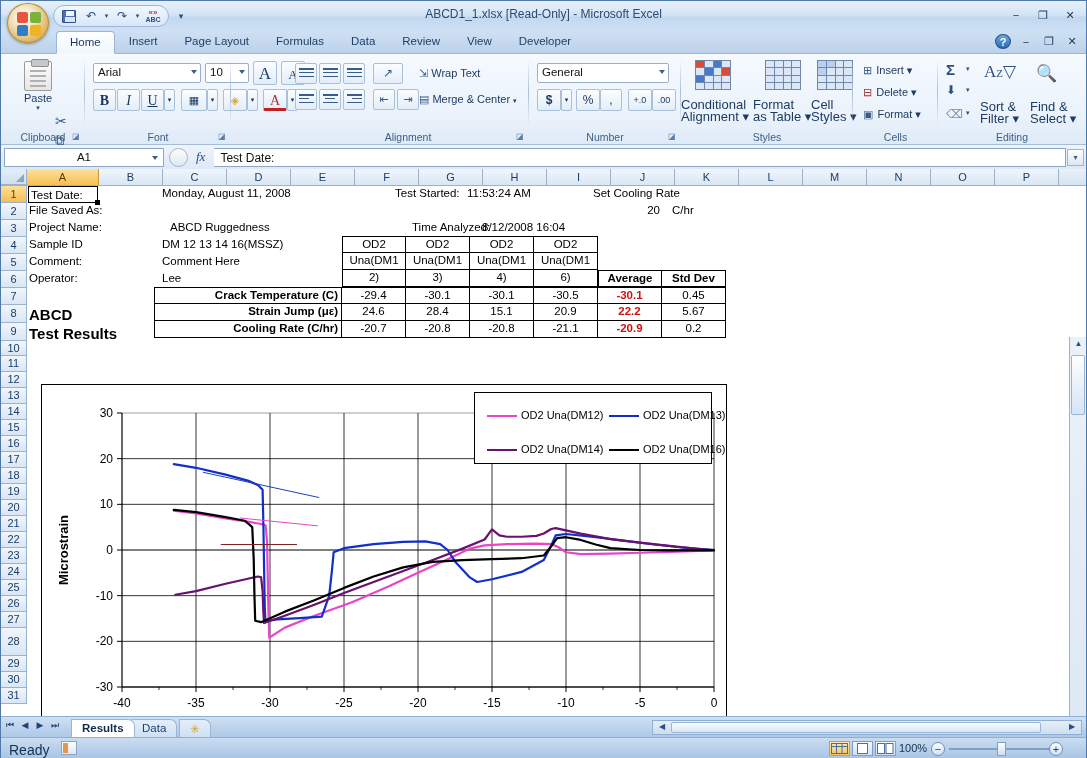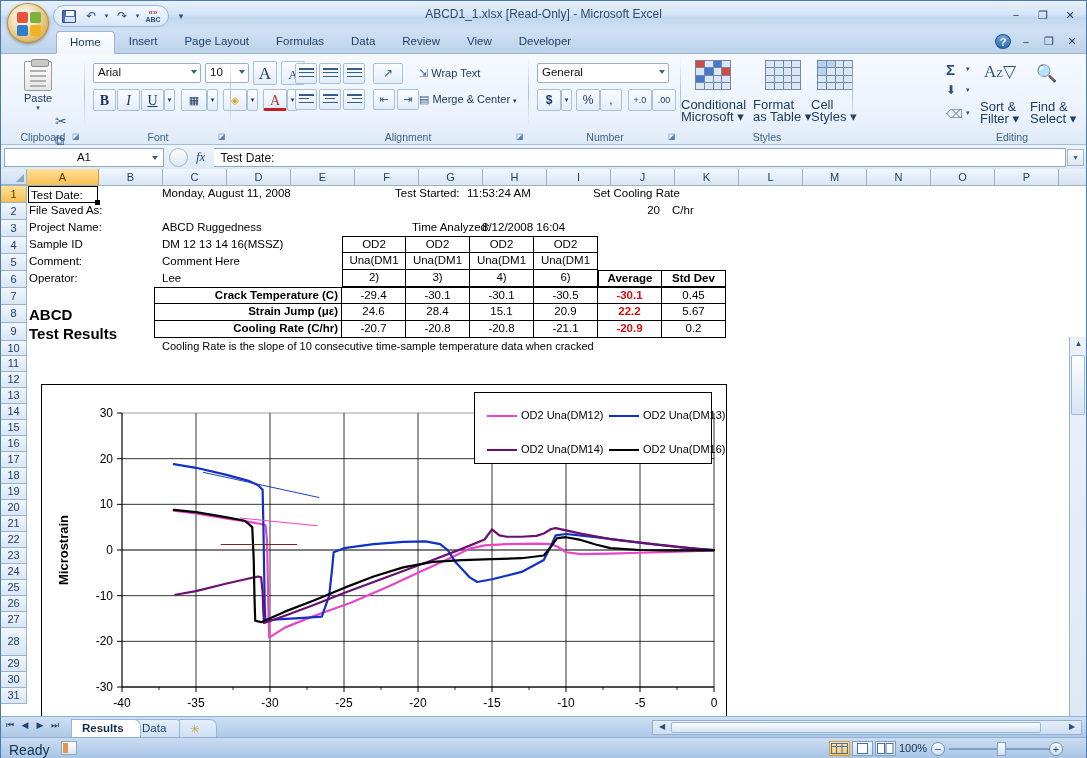--- a/index.html
+++ b/index.html
@@ -324,21 +324,21 @@
 
   
   .tabbar {
     position:absolute; left:0; top:715px; width:1085px; height:21px;
     background:linear-gradient(to bottom,#cfe0f3,#aec8e6);
     border-top:1px solid #8fb0d4;
   }
   .navb { position:absolute; left:3px; top:3px; display:flex; gap:3px; }
   .navb span { color:#1c4374; font-size:9px; width:12px; text-align:center; }
   .stab {
-    position:absolute; top:2px; height:18px; padding:2px 16px 0 10px;
+    position:absolute; top:2px; height:18px; padding:2px 10px 0 10px;
     font-size:11.5px; color:#1c3f6b;
     background:linear-gradient(to bottom,#e4eefb,#cfe0f3);
     border:1px solid #9ab6d6; border-bottom:none;
     border-radius:0 7px 0 0;
   }
   .stab.act {
     background:#fff; font-weight:bold; color:#0d2a4c; z-index:3;
   }
   .hscroll {
     position:absolute; right:4px; top:3px; width:430px; height:15px;
@@ -582,21 +582,21 @@
             <i></i>
             <i></i>
           <i></i>
             <i></i>
             <i></i>
             <i></i>
         </div>
       </div>
       <div class="bigcap" style="left:0;width:78px">
         <div>Conditional</div>
-        <div>Microsoft ▾</div>
+        <div>Alignment ▾</div>
       </div>
       <div class="bigicon" style="left:84px">
         <div class="tblgrid">
           <i></i>
             <i></i>
             <i></i>
             <i></i>
             <i></i>
             <i></i>
             <i></i>
@@ -636,20 +636,33 @@
         </div>
       </div>
       <div class="bigcap" style="left:130px;width:56px">
         <div>Cell</div>
         <div>Styles ▾</div>
       </div>
       <div class="glabel">Styles</div>
       <div class="gdiv"></div>
     </div>
 
+    <div class="grp" style="left:852px; width:85px;">
+      <div class="crow" style="left:10px;top:9px">
+        <span style="color:#3a5d88;margin-right:4px">⊞</span><span>Insert ▾</span>
+      </div>
+      <div class="crow" style="left:10px;top:31px">
+        <span style="color:#b03030;margin-right:4px">⊟</span><span>Delete ▾</span>
+      </div>
+      <div class="crow" style="left:10px;top:53px">
+        <span style="color:#3a5d88;margin-right:4px">▣</span><span>Format ▾</span>
+      </div>
+      <div class="glabel">Cells</div>
+      <div class="gdiv"></div>
+    </div>
 
     <div class="grp" style="left:937px; width:148px;">
       <div class="ebtn" style="left:8px;top:6px;font-size:15px;color:#2a5082;font-weight:bold"><span>Σ</span></div>
       <div class="ebtn" style="left:28px;top:10px;font-size:7px;color:#2a5082">▾</div>
       <div class="ebtn" style="left:8px;top:28px;font-size:12px;color:#2a5082"><span>⬇</span></div>
       <div class="ebtn" style="left:28px;top:31px;font-size:7px;color:#2a5082">▾</div>
       <div class="ebtn" style="left:8px;top:52px;font-size:12px;color:#7a8fa8"><span>⌫</span></div>
       <div class="ebtn" style="left:28px;top:54px;font-size:7px;color:#2a5082">▾</div>
       <div class="ebtn" style="left:46px;top:6px;font-size:17px;color:#2a5082;font-family:'Liberation Serif',serif">A<span style="font-size:11px">Z</span>▽</div>
       <div class="bigcap" style="left:42px;width:48px;top:46px">
@@ -738,21 +751,21 @@
       <div class="cell" style="left:2px; top:0px; width:70px; height:16px; color:#333"></div>
       <div class="cell" style="left:2px; top:17px; width:110px; height:16px;">File Saved As:</div>
       <div class="cell" style="left:2px; top:34px; width:110px; height:16px;">Project Name:</div>
       <div class="cell" style="left:2px; top:51px; width:110px; height:16px;">Sample ID</div>
       <div class="cell" style="left:2px; top:68px; width:110px; height:16px;">Comment:</div>
       <div class="cell" style="left:2px; top:85px; width:110px; height:16px;">Operator:</div>
       <div class="cell" style="left:2px; top:119px; width:110px; height:18px; font-size:15px; font-weight:bold">ABCD</div>
       <div class="cell" style="left:2px; top:138px; width:140px; height:18px; font-size:15px; font-weight:bold">Test Results</div>
 
       <div class="cell" style="left:135px; top:0px; height:16px;">Monday, August 11, 2008</div>
-      <div class="cell" style="left:135px; top:34px; height:16px;">ABCD Ruggedness</div>
+      <div class="cell" style="left:143px; top:34px; height:16px;">ABCD Ruggedness</div>
       <div class="cell" style="left:135px; top:51px; height:16px;">DM 12 13 14 16(MSSZ)</div>
       <div class="cell" style="left:135px; top:68px; height:16px;">Comment Here</div>
       <div class="cell" style="left:135px; top:85px; height:16px;">Lee</div>
 
       <div class="cell" style="left:368px; top:0px; height:16px;">Test Started:</div>
       <div class="cell" style="left:440px; top:0px; height:16px;">11:53:24 AM</div>
       <div class="cell" style="left:385px; top:34px; height:16px;">Time Analyzed:</div>
       <div class="cell" style="left:455px; top:34px; height:16px;">8/12/2008 16:04</div>
 
       <div class="cell" style="left:566px; top:0px; height:16px;">Set Cooling Rate</div>
@@ -796,21 +809,20 @@
       <div class="bx cell ctr" style="left:571px; top:118px; width:64px; height:17px; border-left:none;border-top:none; color:#d01010; font-weight:bold;">22.2</div>
       <div class="bx cell ctr" style="left:635px; top:118px; width:64px; height:17px; border-left:none;border-top:none;">5.67</div>
 
       <div class="bx cell ctr" style="left:315px; top:135px; width:64px; height:17px; border-left:none;border-top:none;">-20.7</div>
       <div class="bx cell ctr" style="left:379px; top:135px; width:64px; height:17px; border-left:none;border-top:none;">-20.8</div>
       <div class="bx cell ctr" style="left:443px; top:135px; width:64px; height:17px; border-left:none;border-top:none;">-20.8</div>
       <div class="bx cell ctr" style="left:507px; top:135px; width:64px; height:17px; border-left:none;border-top:none;">-21.1</div>
       <div class="bx cell ctr" style="left:571px; top:135px; width:64px; height:17px; border-left:none;border-top:none; color:#d01010; font-weight:bold;">-20.9</div>
       <div class="bx cell ctr" style="left:635px; top:135px; width:64px; height:17px; border-left:none;border-top:none;">0.2</div>
 
-      <div class="cell" style="left:135px; top:153px; height:15px; font-size:11px;">Cooling Rate is the slope of 10 consecutive time-sample temperature data when cracked</div>
 
       <div class="chart">
         <svg id="chartsvg" width="686" height="350" viewBox="0 0 686 350">
             <line x1="80" y1="302" x2="672" y2="302" stroke="#000" stroke-width="0.8"></line>
             <line x1="80" y1="256.3333333333333" x2="672" y2="256.3333333333333" stroke="#000" stroke-width="0.8"></line>
             <line x1="80" y1="210.66666666666669" x2="672" y2="210.66666666666669" stroke="#000" stroke-width="0.8"></line>
             <line x1="80" y1="165" x2="672" y2="165" stroke="#000" stroke-width="1.1"></line>
             <line x1="80" y1="119.33333333333334" x2="672" y2="119.33333333333334" stroke="#000" stroke-width="0.8"></line>
             <line x1="80" y1="73.66666666666666" x2="672" y2="73.66666666666666" stroke="#000" stroke-width="0.8"></line>
             <line x1="80" y1="28" x2="672" y2="28" stroke="#888" stroke-width="0.8"></line>

